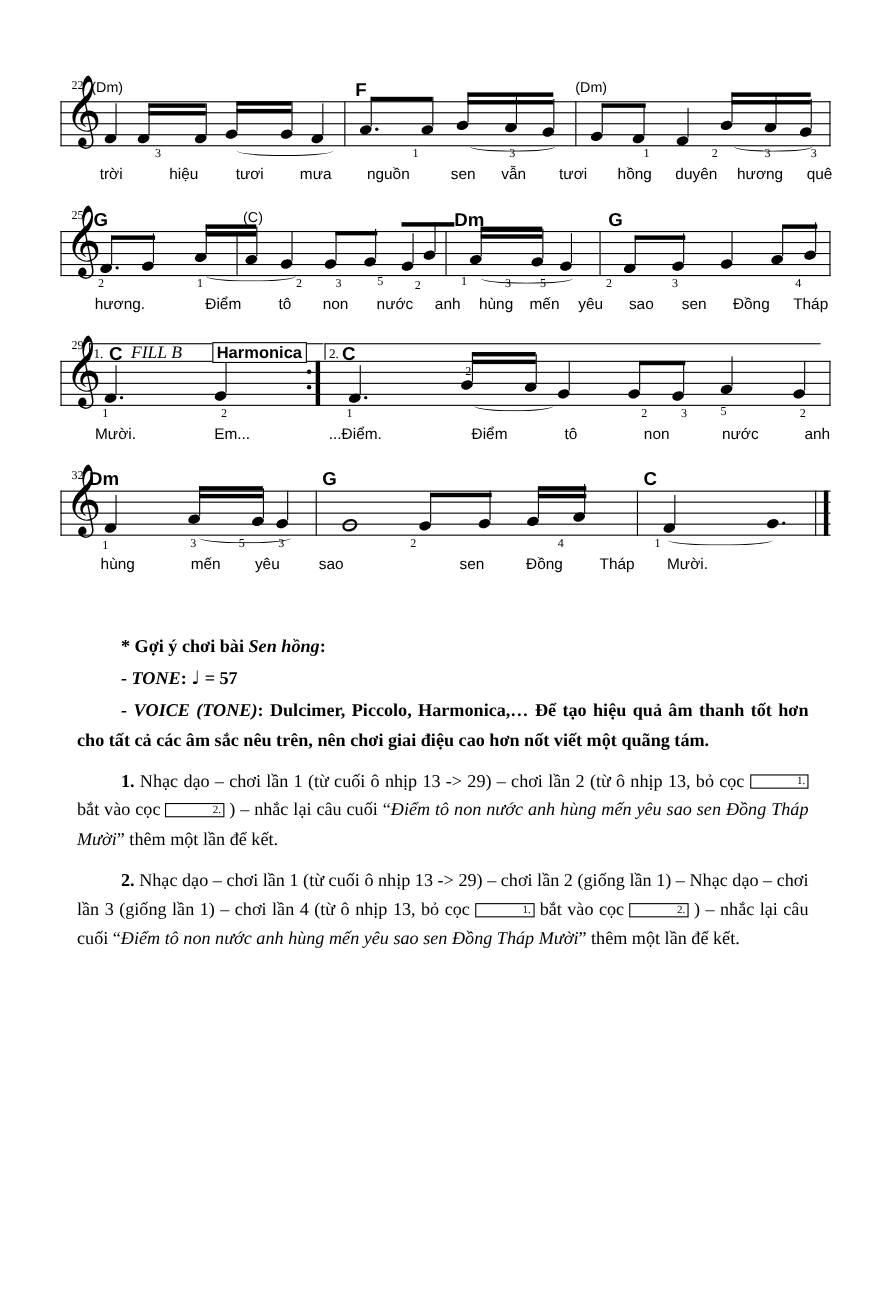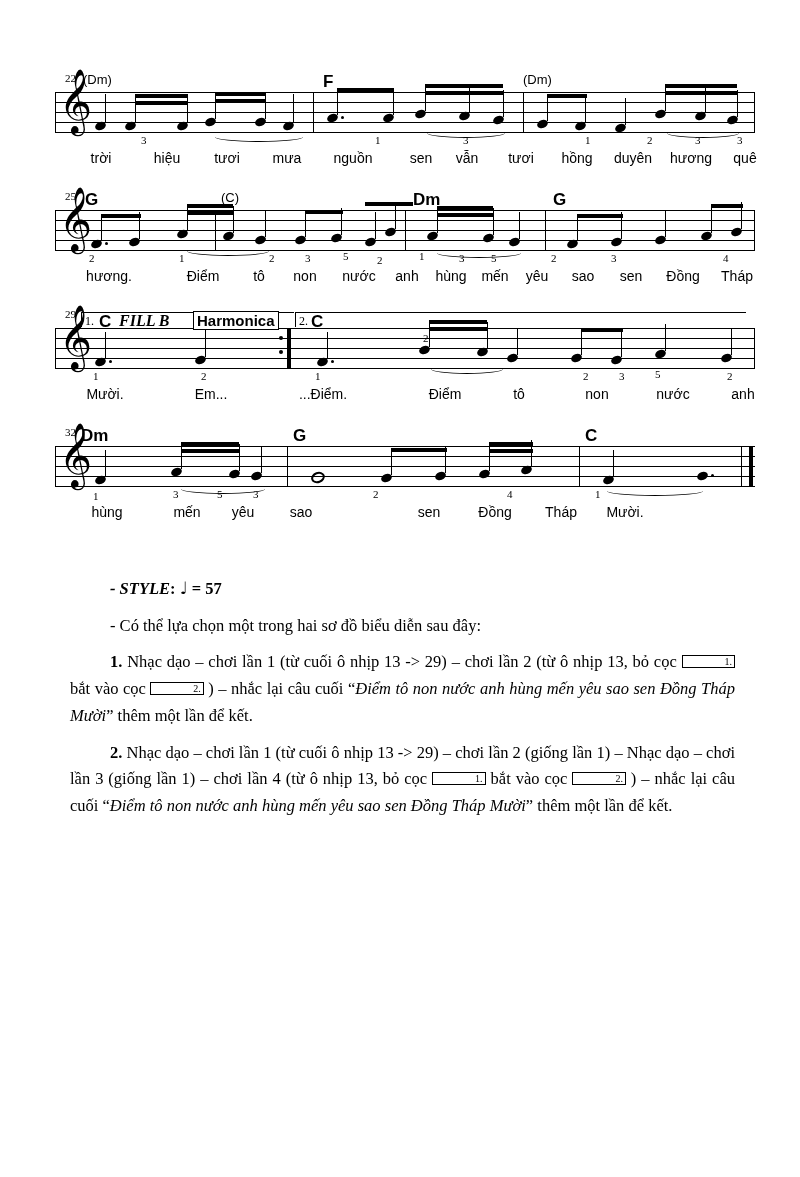--- a/index.html
+++ b/index.html
@@ -161,21 +161,21 @@
   }
   .volta.left { border-left: 1.6px solid #000; }
   .volta-label {
     position: absolute;
     font-size: 12px;
     font-family: "Liberation Serif", serif;
   }
   .tempo-text {
     position: absolute;
     font-style: italic;
-    font-weight: bold;
+    font-weight: normal;
     font-family: "Liberation Serif", serif;
   }
   .boxed-label {
     position: absolute;
     font-size: 15px;
     font-weight: bold;
     font-family: "Liberation Sans", sans-serif;
     border: 1px solid #000;
     padding: 0 3px;
     background: #fff;
@@ -566,28 +566,33 @@
       <div class="lyric" style="left:246px;">sao</div>
       <div class="lyric" style="left:374px;">sen</div>
       <div class="lyric" style="left:440px;">Đồng</div>
       <div class="lyric" style="left:506px;">Tháp</div>
       <div class="lyric" style="left:570px;">Mười.</div>
     </div>
   </div>
 
   <div class="body-text">
 
-
-
     <p class="indent2">
-      <span class="bi">- STYLE</span><span class="b">: </span><span class="quarter-note">♩</span>&nbsp;<span class="b">= 57</span>
+      <span class="b">* </span><span class="b">Gợi ý chơi bài </span><span class="bi">Sen hồng</span><span class="b">:</span>
     </p>
 
 
-    <p class="indent2" style="margin-top:10px;">- Có thể lựa chọn một trong hai sơ đồ biểu diễn sau đây:</p>
+    <p class="indent2">
+      <span class="bi">- TONE</span><span class="b">: </span><span class="quarter-note">♩</span>&nbsp;<span class="b">= 57</span>
+    </p>
+
+    <p class="indent2">
+      <span class="bi">- VOICE (TONE)</span><span class="b">: Dulcimer, Piccolo, Harmonica,… Để tạo hiệu quả âm thanh tốt hơn cho tất cả các âm sắc nêu trên, nên chơi giai điệu cao hơn nốt viết một quãng tám.</span>
+    </p>
+
 
     <p class="indent2" style="margin-top:10px;">
       <span class="b">1.</span><span> Nhạc dạo – chơi lần 1 (từ cuối ô nhịp 13 -&gt; 29) – chơi lần 2 (từ ô nhịp 13, bỏ cọc </span><span class="inline-box">1.</span><span> bắt vào cọc </span><span class="inline-box">2.</span><span> ) – nhắc lại câu cuối “</span><span class="i">Điểm tô non nước anh hùng mến yêu sao sen Đồng Tháp Mười</span><span>” thêm một lần để kết.</span>
     </p>
 
     <p class="indent2" style="margin-top:10px;">
       <span class="b">2.</span><span> Nhạc dạo – chơi lần 1 (từ cuối ô nhịp 13 -&gt; 29) – chơi lần 2 (giống lần 1) – Nhạc dạo – chơi lần 3 (giống lần 1) – chơi lần 4 (từ ô nhịp 13, bỏ cọc </span><span class="inline-box">1.</span><span> bắt vào cọc </span><span class="inline-box">2.</span><span> ) – nhắc lại câu cuối “</span><span class="i">Điểm tô non nước anh hùng mến yêu sao sen Đồng Tháp Mười</span><span>” thêm một lần để kết.</span>
     </p>
   </div>
 

